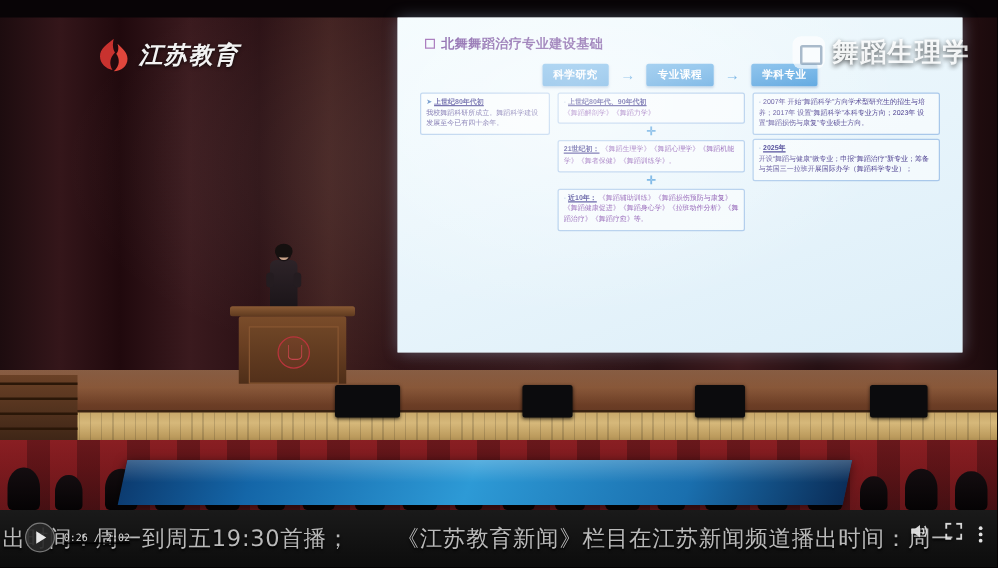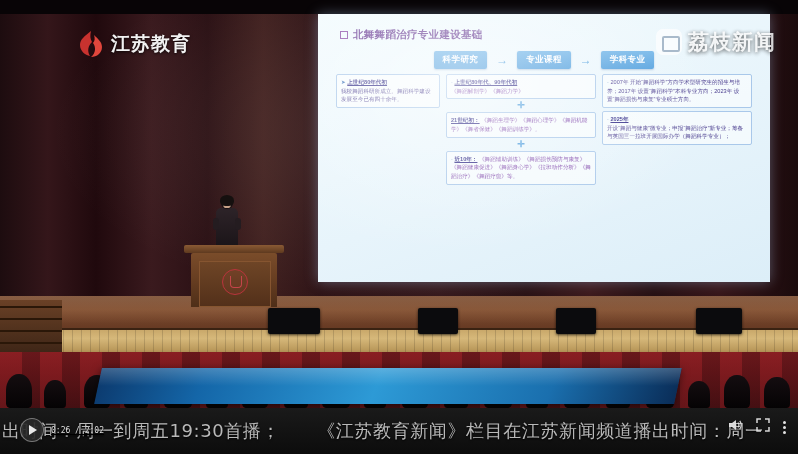--- a/index.html
+++ b/index.html
@@ -119,21 +119,21 @@
      background:linear-gradient(180deg,rgba(255,255,255,.22),rgba(255,255,255,0));}
   .banner-text{position:absolute;left:112px;top:370px;width:560px;height:32px;
      display:flex;align-items:center;font-size:21px;font-weight:bold;color:#fff;
      letter-spacing:1.2px;text-shadow:0 2px 4px rgba(0,20,50,.85);
      font-family:"DejaVu Sans",sans-serif;}
 
   
   .logo{position:absolute;left:78px;top:30px;display:flex;align-items:center;gap:7px;}
   .logo-mark{width:26px;height:28px;position:relative;}
   .logo-text{font-size:19px;font-weight:bold;color:#f2f2f2;letter-spacing:1px;
-     text-shadow:0 1px 3px rgba(0,0,0,.8);font-family:"DejaVu Sans",sans-serif;}
+     text-shadow:0 1px 3px rgba(0,0,0,.8);font-family:"DejaVu Sans",sans-serif;font-style:italic;}
 
   
   .wmark{position:absolute;right:22px;top:28px;display:flex;align-items:center;gap:6px;opacity:.88;}
   .wmark-icon{width:26px;height:26px;border-radius:7px;background:rgba(255,255,255,.80);
      position:relative;}
   .wmark-icon:after{content:"";position:absolute;left:6px;top:7px;width:14px;height:12px;
      border:2px solid rgba(150,170,190,.9);border-radius:2px;}
   .wmark-text{font-size:21px;font-weight:bold;color:rgba(255,255,255,.92);letter-spacing:1px;
      text-shadow:0 1px 4px rgba(0,0,0,.75);font-family:"DejaVu Sans",sans-serif;}
 
@@ -297,21 +297,21 @@
         <svg width="26" height="28" viewBox="0 0 26 28" aria-hidden="true">
           <path d="M13 1 C7 6 2 9 2 15 C2 21 7 25 12 26 C9 21 10 16 14 12 C12 9 12 5 13 1 Z" fill="#c8322f"></path>
           <path d="M16 5 C20 9 24 12 24 17 C24 23 19 27 13 27 C18 23 18 17 15 13 C17 11 17 8 16 5 Z" fill="#e0463c"></path>
         </svg>
       </div>
       <div class="logo-text">江苏教育</div>
     </div>
 
     <div class="wmark">
       <div class="wmark-icon"></div>
-      <div class="wmark-text">荔枝新闻</div>
+      <div class="wmark-text">舞蹈生理学</div>
     </div>
 
     <div class="banner"></div>
 
   </div>
 
   <div class="playerbar">
     
     
   </div>

